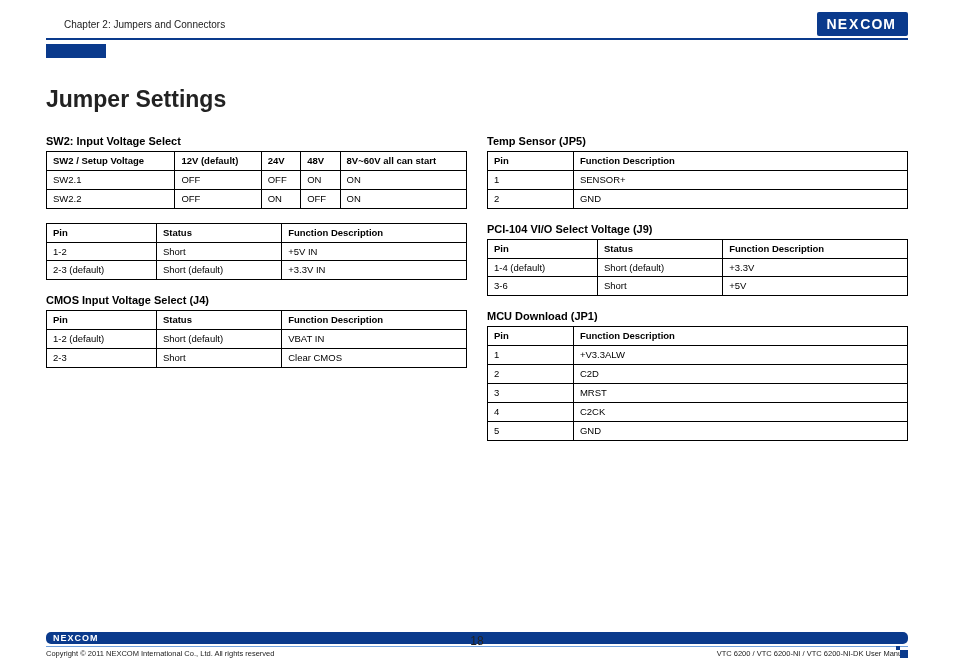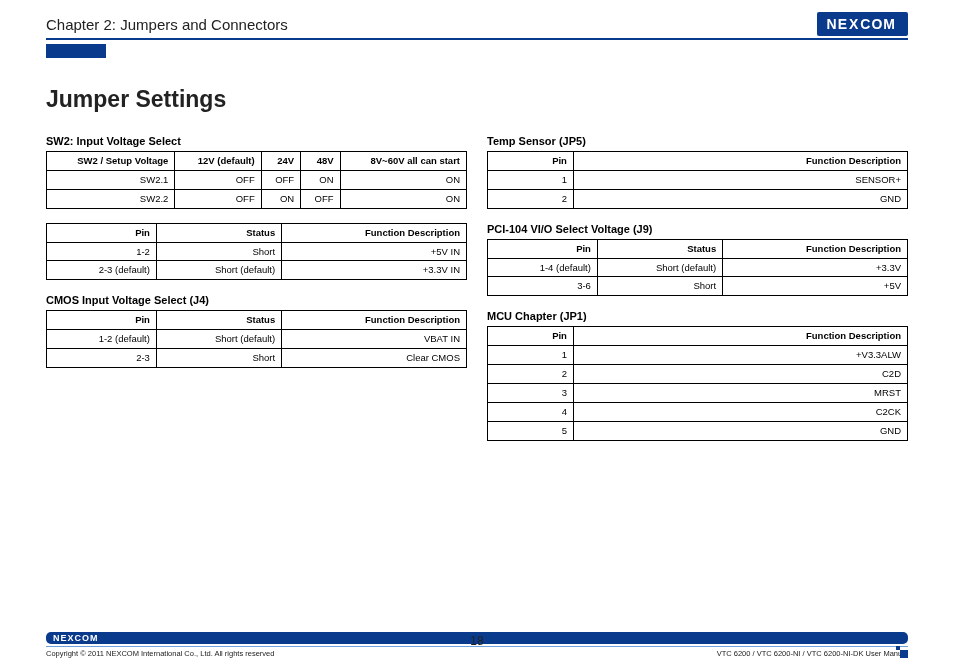--- a/index.html
+++ b/index.html
@@ -13,21 +13,21 @@
     padding: 12px 46px 0 46px;
     font-size: 10px;
   }
   .hdr-row {
     display: flex;
     justify-content: space-between;
     align-items: center;
     border-bottom: 2px solid #0a3a8c;
     padding-bottom: 2px;
   }
-  .chapter { font-size: 15px; color: #222; }
+  .chapter { font-size: 10px; color: #222; margin-left: 18px; }
   .logo-box {
     background: #0a3a8c;
     color: #fff;
     font-weight: 700;
     font-size: 14px;
     letter-spacing: 1px;
     padding: 4px 12px 4px 10px;
     border-radius: 2px;
     display: inline-flex;
     align-items: center;
@@ -58,21 +58,21 @@
   }
   table.jt {
     border-collapse: collapse;
     width: 100%;
     margin-bottom: 14px;
     font-size: 9.5px;
   }
   table.jt th, table.jt td {
     border: 1px solid #000;
     padding: 3px 6px;
-    text-align: right;
+    text-align: left;
     vertical-align: middle;
     line-height: 1.25;
   }
   table.jt th { font-weight: 700; }
   .footer {
     position: absolute;
     left: 46px; right: 46px; bottom: 14px;
   }
   .footer-line {
     border-top: 1px solid #6fa0dc;
@@ -247,21 +247,21 @@
           <td>+3.3V</td>
         </tr>
         <tr>
           <td>3-6</td>
           <td>Short</td>
           <td>+5V</td>
         </tr>
       </tbody>
     </table>
 
-    <h2 class="sect">MCU Chapter (JP1)</h2>
+    <h2 class="sect">MCU Download (JP1)</h2>
     <table class="jt">
       <thead>
           <tr>
         <th>Pin</th>
         <th>Function Description</th>
       </tr>
         </thead>
       <tbody>
         <tr>
           <td>1</td>

